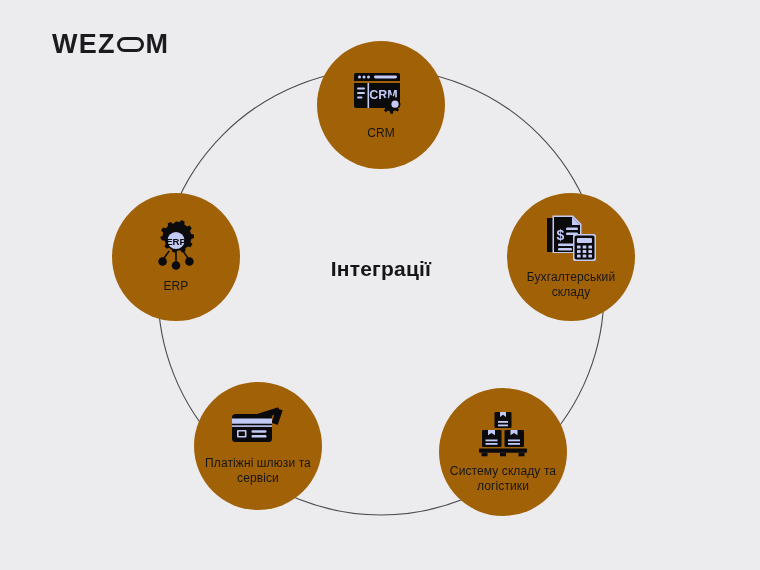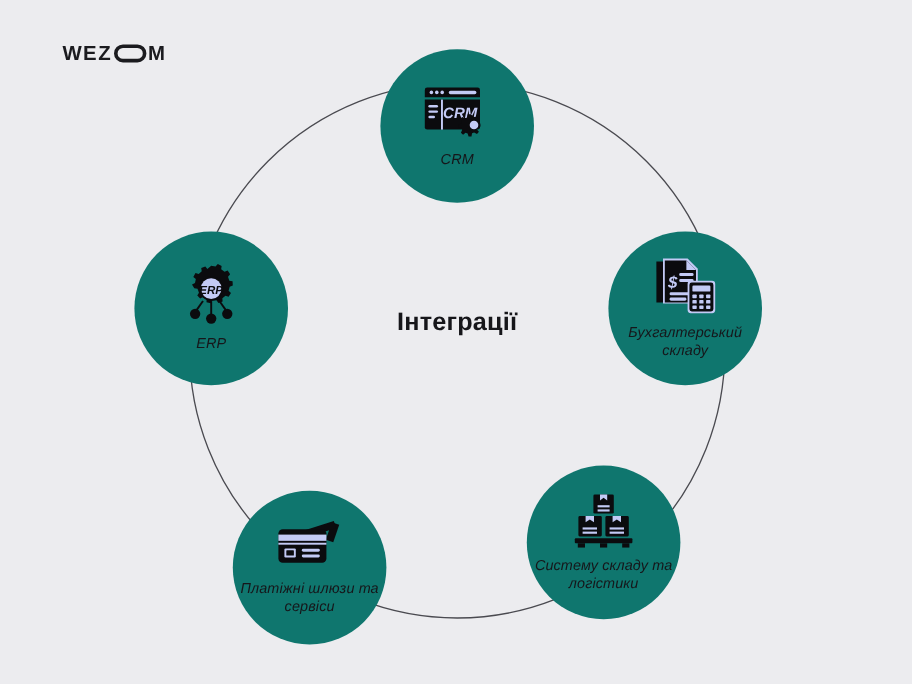--- a/index.html
+++ b/index.html
@@ -11,59 +11,59 @@
   }
   #stage { position:relative; width:760px; height:570px; }
 
   
   #logo {
     position:absolute; left:52px; top:30px;
     display:flex; align-items:center;
     height:28px;
   }
   #logo .wm {
-    font-size:17px; font-weight:700; letter-spacing:1.2px;
+    font-size:27px; font-weight:700; letter-spacing:1.2px;
     color:#1b1b1f; line-height:1;
     display:flex; align-items:center;
   }
   #logo .oshape {
     display:inline-block;
     width:27px; height:15px;
     border:3.2px solid #1b1b1f;
     border-radius:9px;
     margin:0 1.5px;
     position:relative; top:0.5px;
   }
 
   
   #ring { position:absolute; left:0; top:0; width:760px; height:570px; }
 
   
   .node {
     position:absolute;
     width:128px; height:128px;
     border-radius:50%;
-    background:#0f766e;
+    background:#a16207;
     display:flex; flex-direction:column;
-    align-items:center; justify-content:center;font-style:italic;
+    align-items:center; justify-content:center;
   }
   .node .ico {
     display:flex; align-items:center; justify-content:center;
     margin-bottom:7px;
   }
   .node .lbl {
     font-size:12px; color:#16161a; line-height:1.25;
     text-align:center; letter-spacing:0.1px;
     max-width:118px;
   }
 
   .n-crm   { left:317px; top:41px; }
   .n-acc   { left:507px; top:193px; }
   .n-whs   { left:439px; top:388px; }
-  .n-pay   { left:194px; top:409px; }
+  .n-pay   { left:194px; top:382px; }
   .n-erp   { left:112px; top:193px; }
 
   
   .n-acc .ico, .n-whs .ico, .n-pay .ico { margin-bottom:6px; }
 
   
   #center-title {
     position:absolute;
     left:231px; top:255px;
     width:300px;

